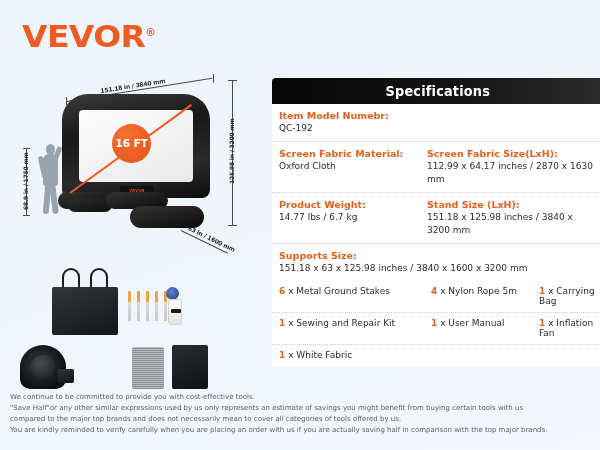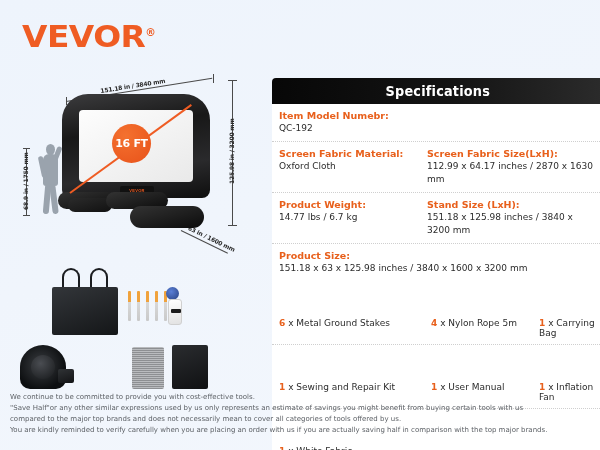--- a/index.html
+++ b/index.html
@@ -162,21 +162,21 @@
   .sp-val {
     color:#2c2c2c; font-size:9px; line-height:13px;
     font-family:"DejaVu Sans",sans-serif;
   }
 
   .acc-head { margin-top:4px; }
   .acc-row {
     display:flex; padding:5px 7px 6px 7px; border-bottom:1px dotted #cfcfcf;
   }
   .acc-row:last-child { border-bottom:none; }
-  .acc-item { font-size:9px; color:#2c2c2c; font-family:"DejaVu Sans",sans-serif;margin-top:32px; }
+  .acc-item { font-size:9px; color:#2c2c2c; font-family:"DejaVu Sans",sans-serif; }
   .acc-item .qty { color:#e8601c; font-weight:700; }
   .acc-item.c1 { width:152px; }
   .acc-item.c2 { width:108px; }
   .acc-item.c3 { flex:1; }
 
   
   .footer {
     position:absolute; left:10px; top:392px; width:584px;
     font-size:7px; line-height:11px; color:#5d6166;
     font-family:"DejaVu Sans",sans-serif;
@@ -289,21 +289,21 @@
           <div class="sp-val">14.77 lbs / 6.7 kg</div>
         </div>
         <div class="spec-cell right">
           <div class="sp-label">Stand Size (LxH):</div>
           <div class="sp-val">151.18 x 125.98 inches / 3840 x 3200 mm</div>
         </div>
       </div>
 
       <div class="spec-row">
         <div class="spec-cell full">
-          <div class="sp-label">Product Size:</div>
+          <div class="sp-label">Supports Size:</div>
           <div class="sp-val">151.18 x 63 x 125.98 inches / 3840 x 1600 x 3200 mm</div>
         </div>
       </div>
 
     </div>
 
     <div class="sec-body">
 
       <div class="acc-row">
         <div class="acc-item c1"><span class="qty">6</span><span> x </span><span>Metal Ground Stakes</span></div>

